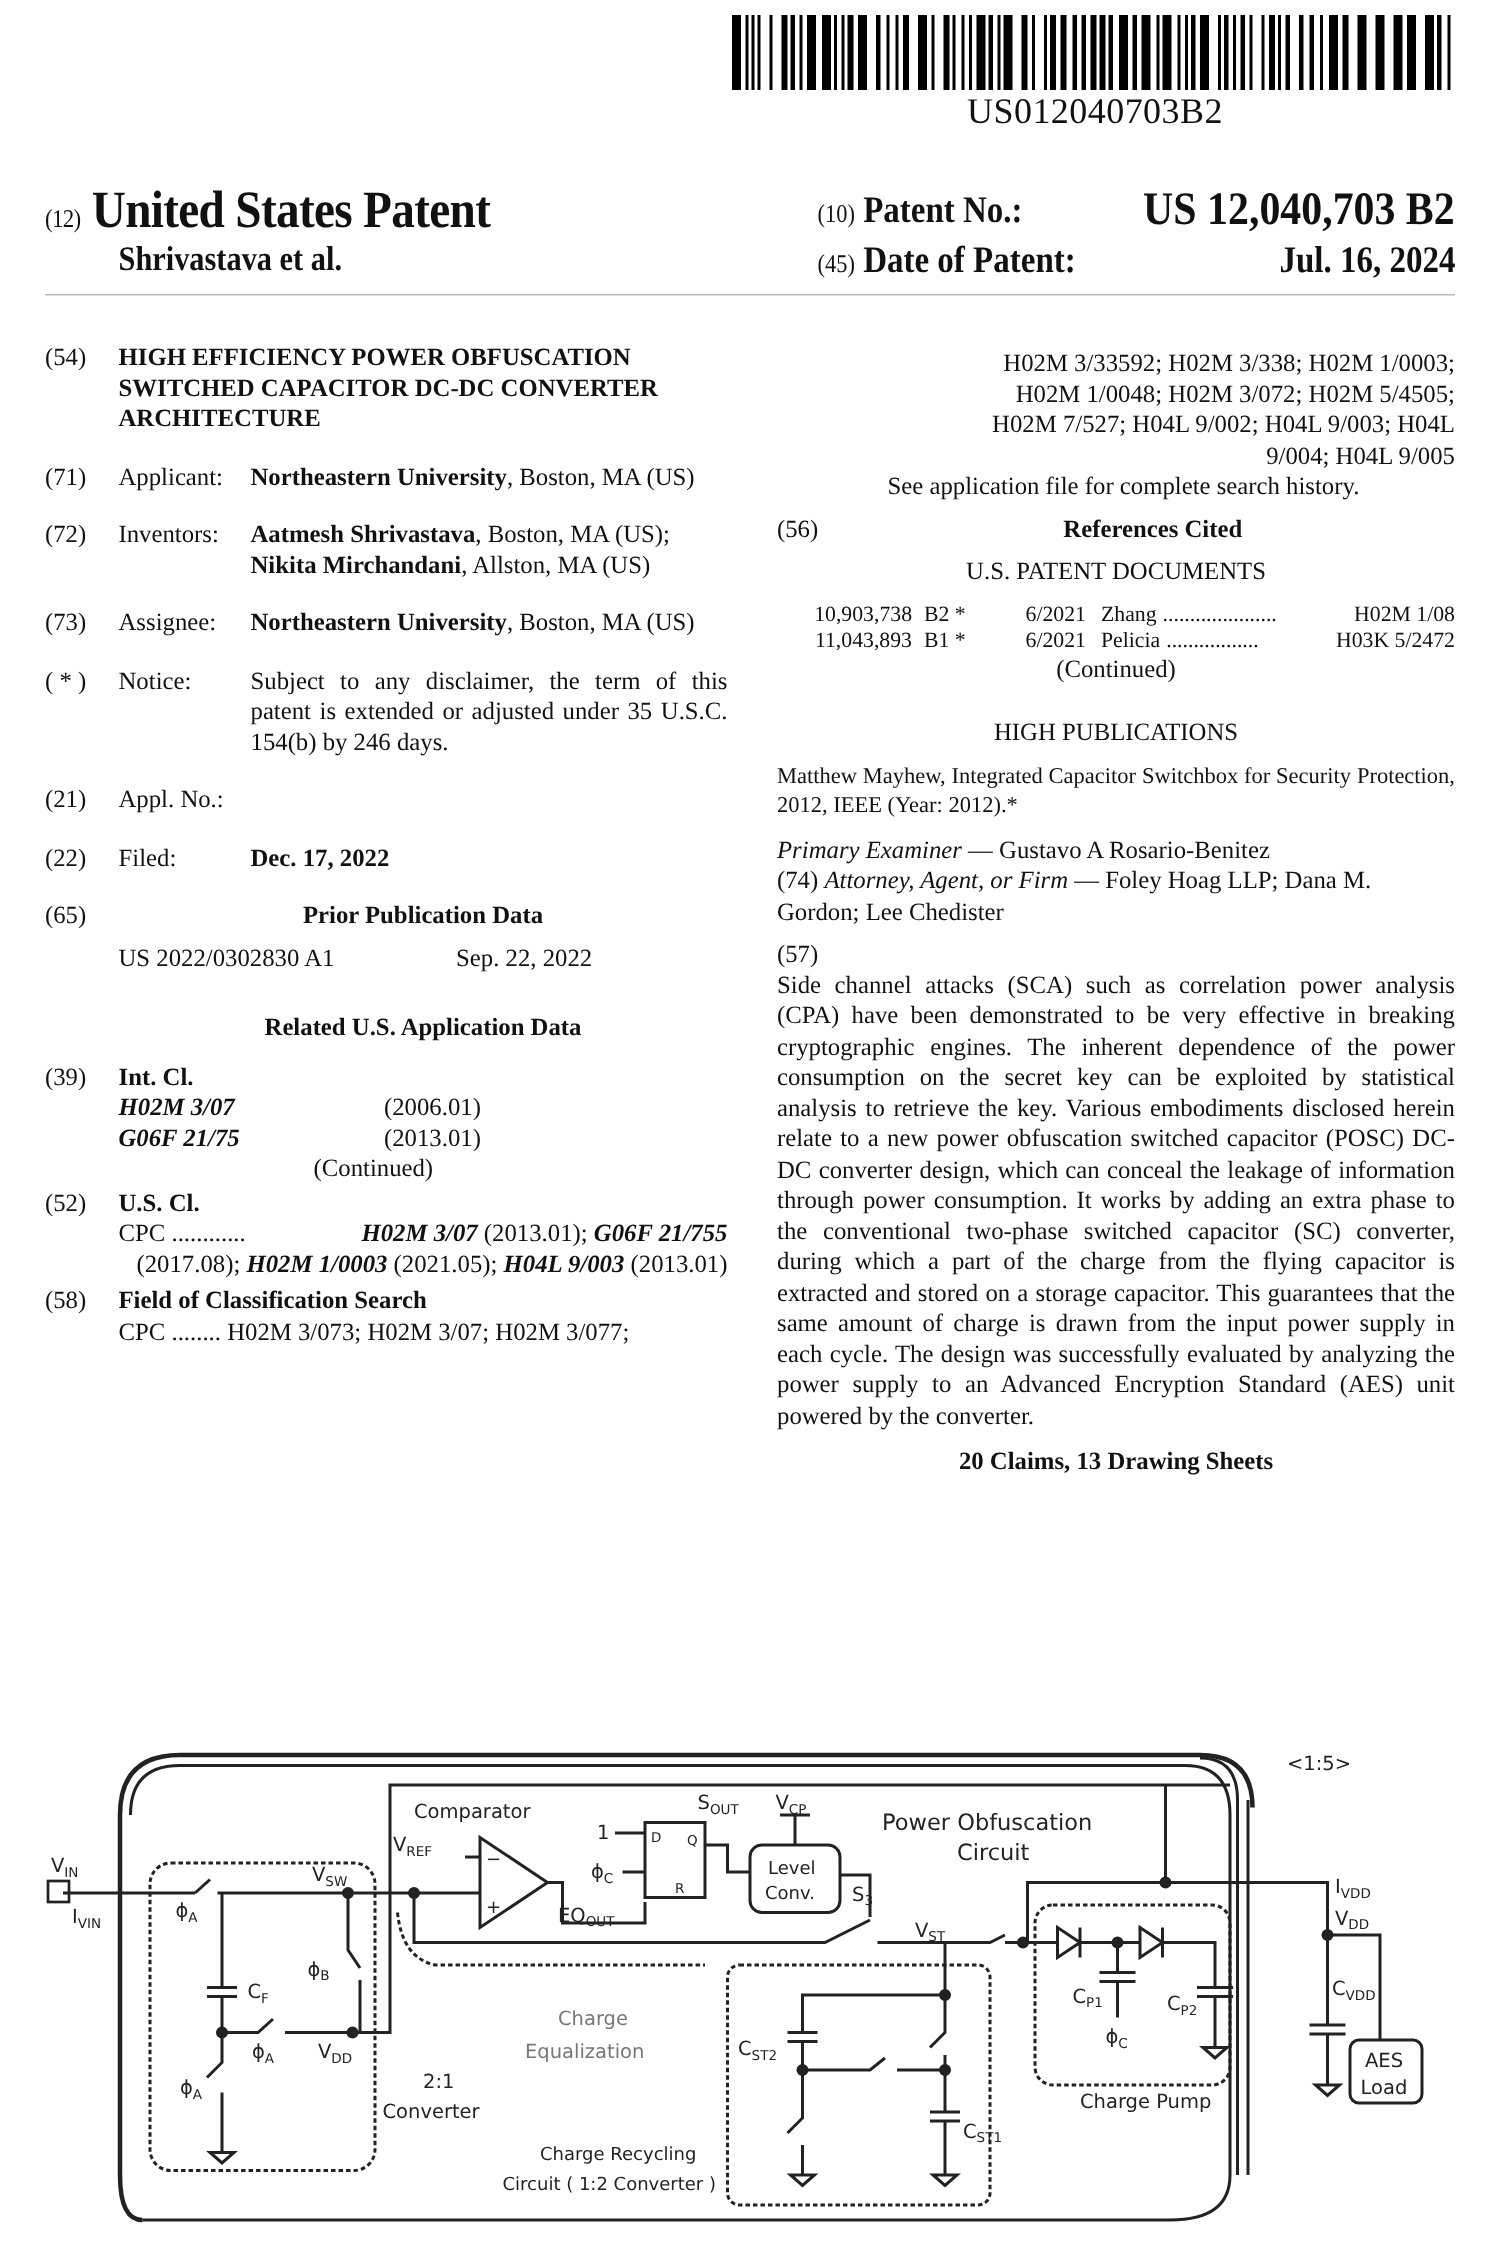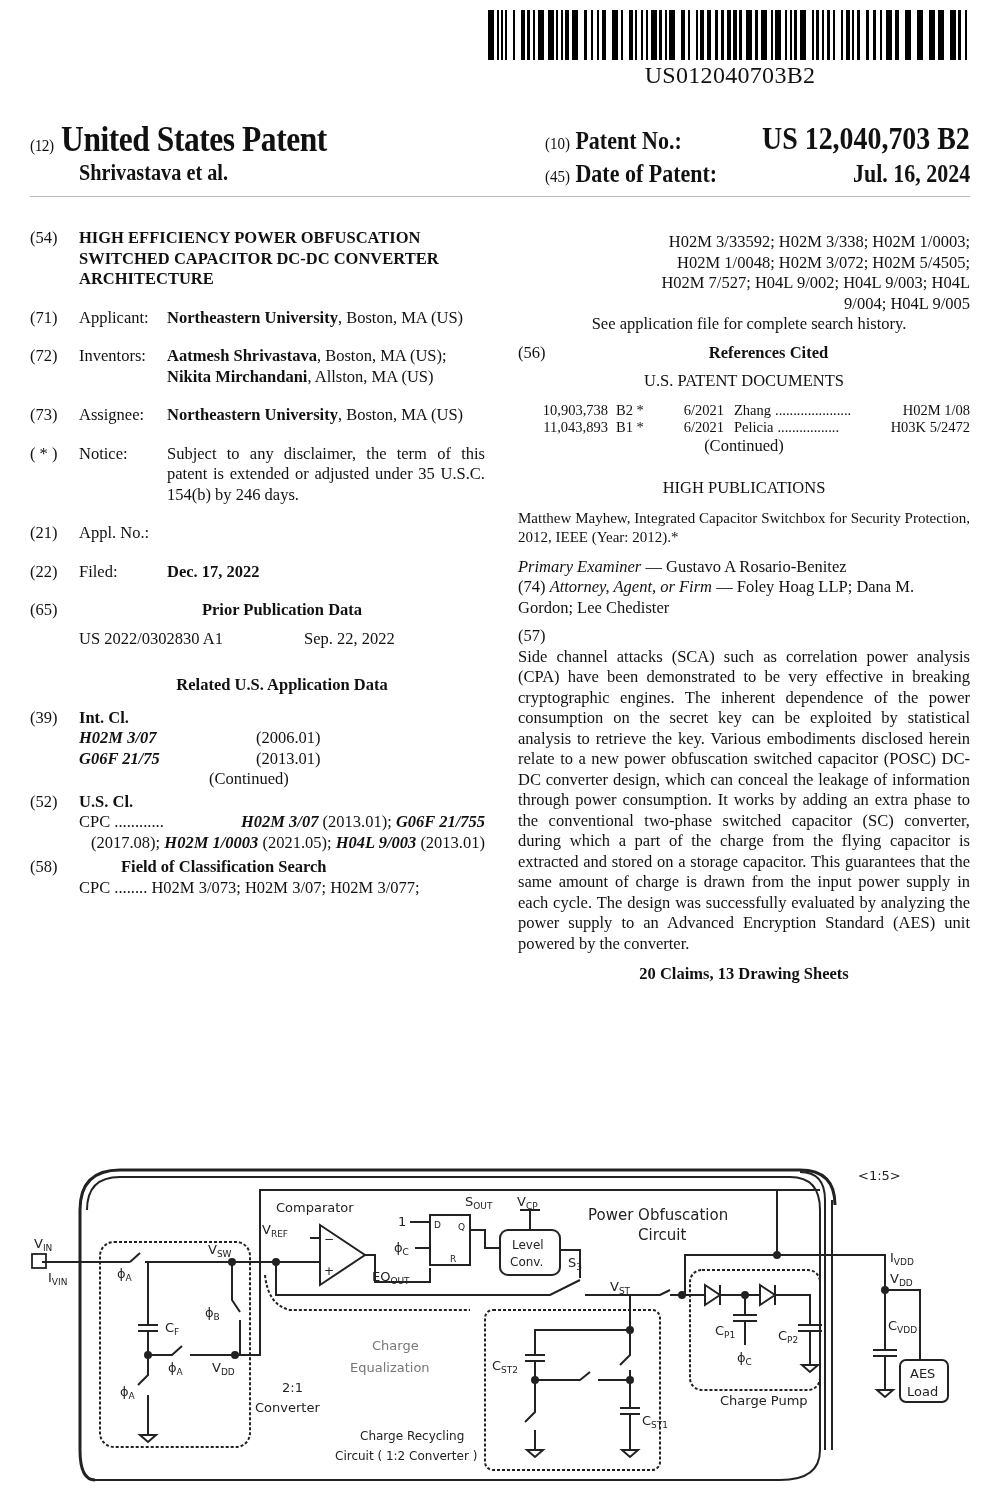--- a/index.html
+++ b/index.html
@@ -197,21 +197,21 @@
       <div class="right" style="text-align:right;">
         <span style="float:left;">CPC ............</span>
         <b><i>H02M 3/07</i></b><span> (2013.01); </span><b><i>G06F 21/755</i></b><br>
         <span> (2017.08); </span><b><i>H02M 1/0003</i></b><span> (2021.05); </span><b><i>H04L 9/003</i></b><span> (2013.01)</span>
       </div>
     </div>
   </div>
   <div class="item">
     <div class="code">(58)</div>
     <div class="full">
-      <div style="font-weight:bold;margin-left:42px;">Field of Classification Search</div>
+      <div style="font-weight:bold;">Field of Classification Search</div>
       <div>CPC ........ H02M 3/073; H02M 3/07; H02M 3/077;</div>
     </div>
   </div>
 </div>
 
 <div class="col right-col">
   <div style="padding-left:130px; text-align:right;">H02M 3/33592; H02M 3/338; H02M 1/0003; H02M 1/0048; H02M 3/072; H02M 5/4505; H02M 7/527; H04L 9/002; H04L 9/003; H04L 9/004; H04L 9/005</div>
   <div class="center" style="padding-left:10px;text-align:center;">See application file for complete search history.</div>
   <div style="display:flex; margin-top:8px;">
     <span style="width:49px;">(56)</span>

